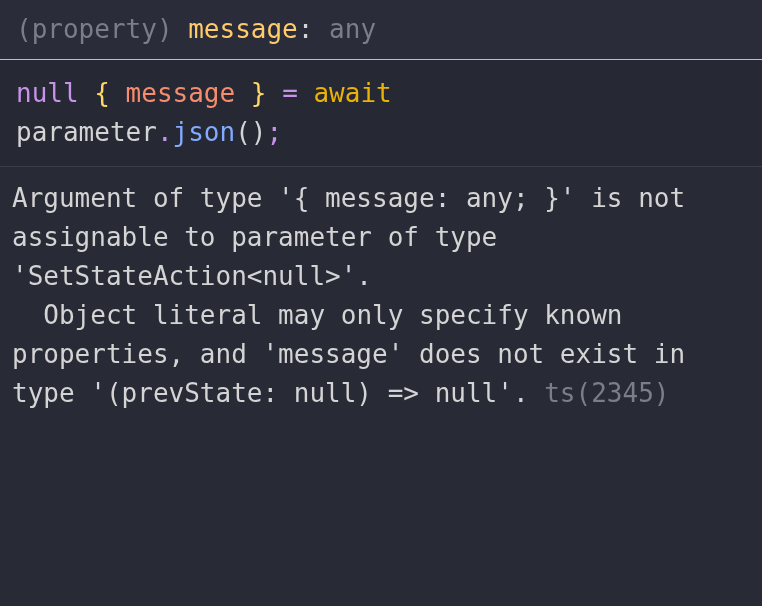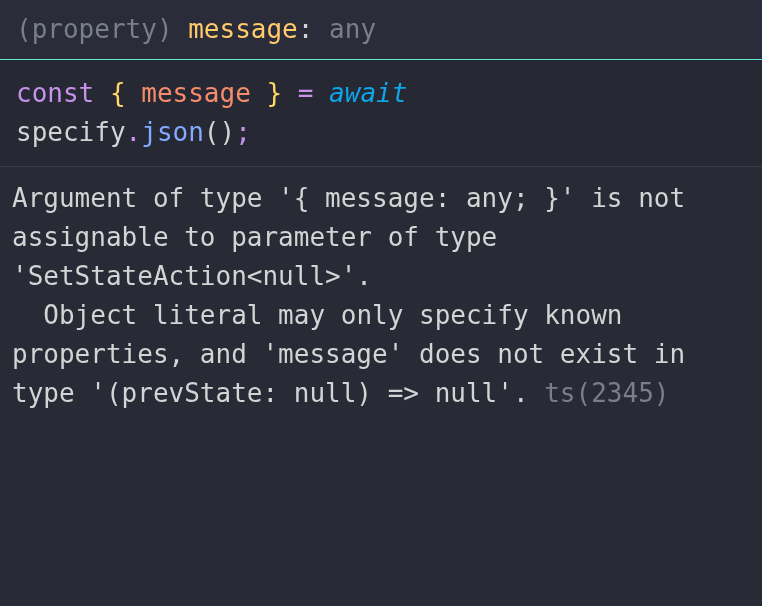--- a/index.html
+++ b/index.html
@@ -39,22 +39,21 @@
       padding-top: 12px;
       padding-left: 12px;
     }
     .dim {
       color: #7a7e8a;
     }
     .keyword-purple {
       color: #c792ea;
     }
     .await-color {
-      color: #0ea5e9;
-      font-style: italic;
+      color: #eab308;
       text-align: center;
     }
     .var-name {
       color: #f78c6c;
     }
     .brace {
       color: #ffd866;
     }
     .func {
       color: #82aaff;
@@ -83,24 +82,24 @@
 <body>
 
 <div class="tooltip-container">
 
   <div class="section section-1">
     <span class="dim">(property)</span><span class="white"> </span><span class="prop-name">message</span><span class="white">:</span><span class="white"> </span><span class="dim">any</span>
   </div>
 
   <div class="section section-2">
     <div>
-      <span class="keyword-purple">const</span><span class="brace"> { </span><span class="var-name">message</span><span class="brace"> } </span><span class="keyword-purple">= </span><span class="await-color">await</span>
+      <span class="keyword-purple">null</span><span class="brace"> { </span><span class="var-name">message</span><span class="brace"> } </span><span class="keyword-purple">= </span><span class="await-color">await</span>
     </div>
     <div>
-      <span class="ident">specify</span><span class="keyword-purple">.</span><span class="func">json</span><span class="paren">()</span><span class="keyword-purple">;</span>
+      <span class="ident">parameter</span><span class="keyword-purple">.</span><span class="func">json</span><span class="paren">()</span><span class="keyword-purple">;</span>
     </div>
   </div>
 
   <div class="section section-3">
     <span class="error-text">Argument of type '{ message: any; }' is not assignable to parameter of type 'SetStateAction&lt;null&gt;'.</span>
     <br>
     <span class="error-text" style="white-space: pre-wrap;">  Object literal may only specify known properties, and 'message' does not exist in type '(prevState: null) =&gt; null'.</span><span class="ts-code"> </span><span class="ts-code">ts(2345)</span>
   </div>
 
 </div>

